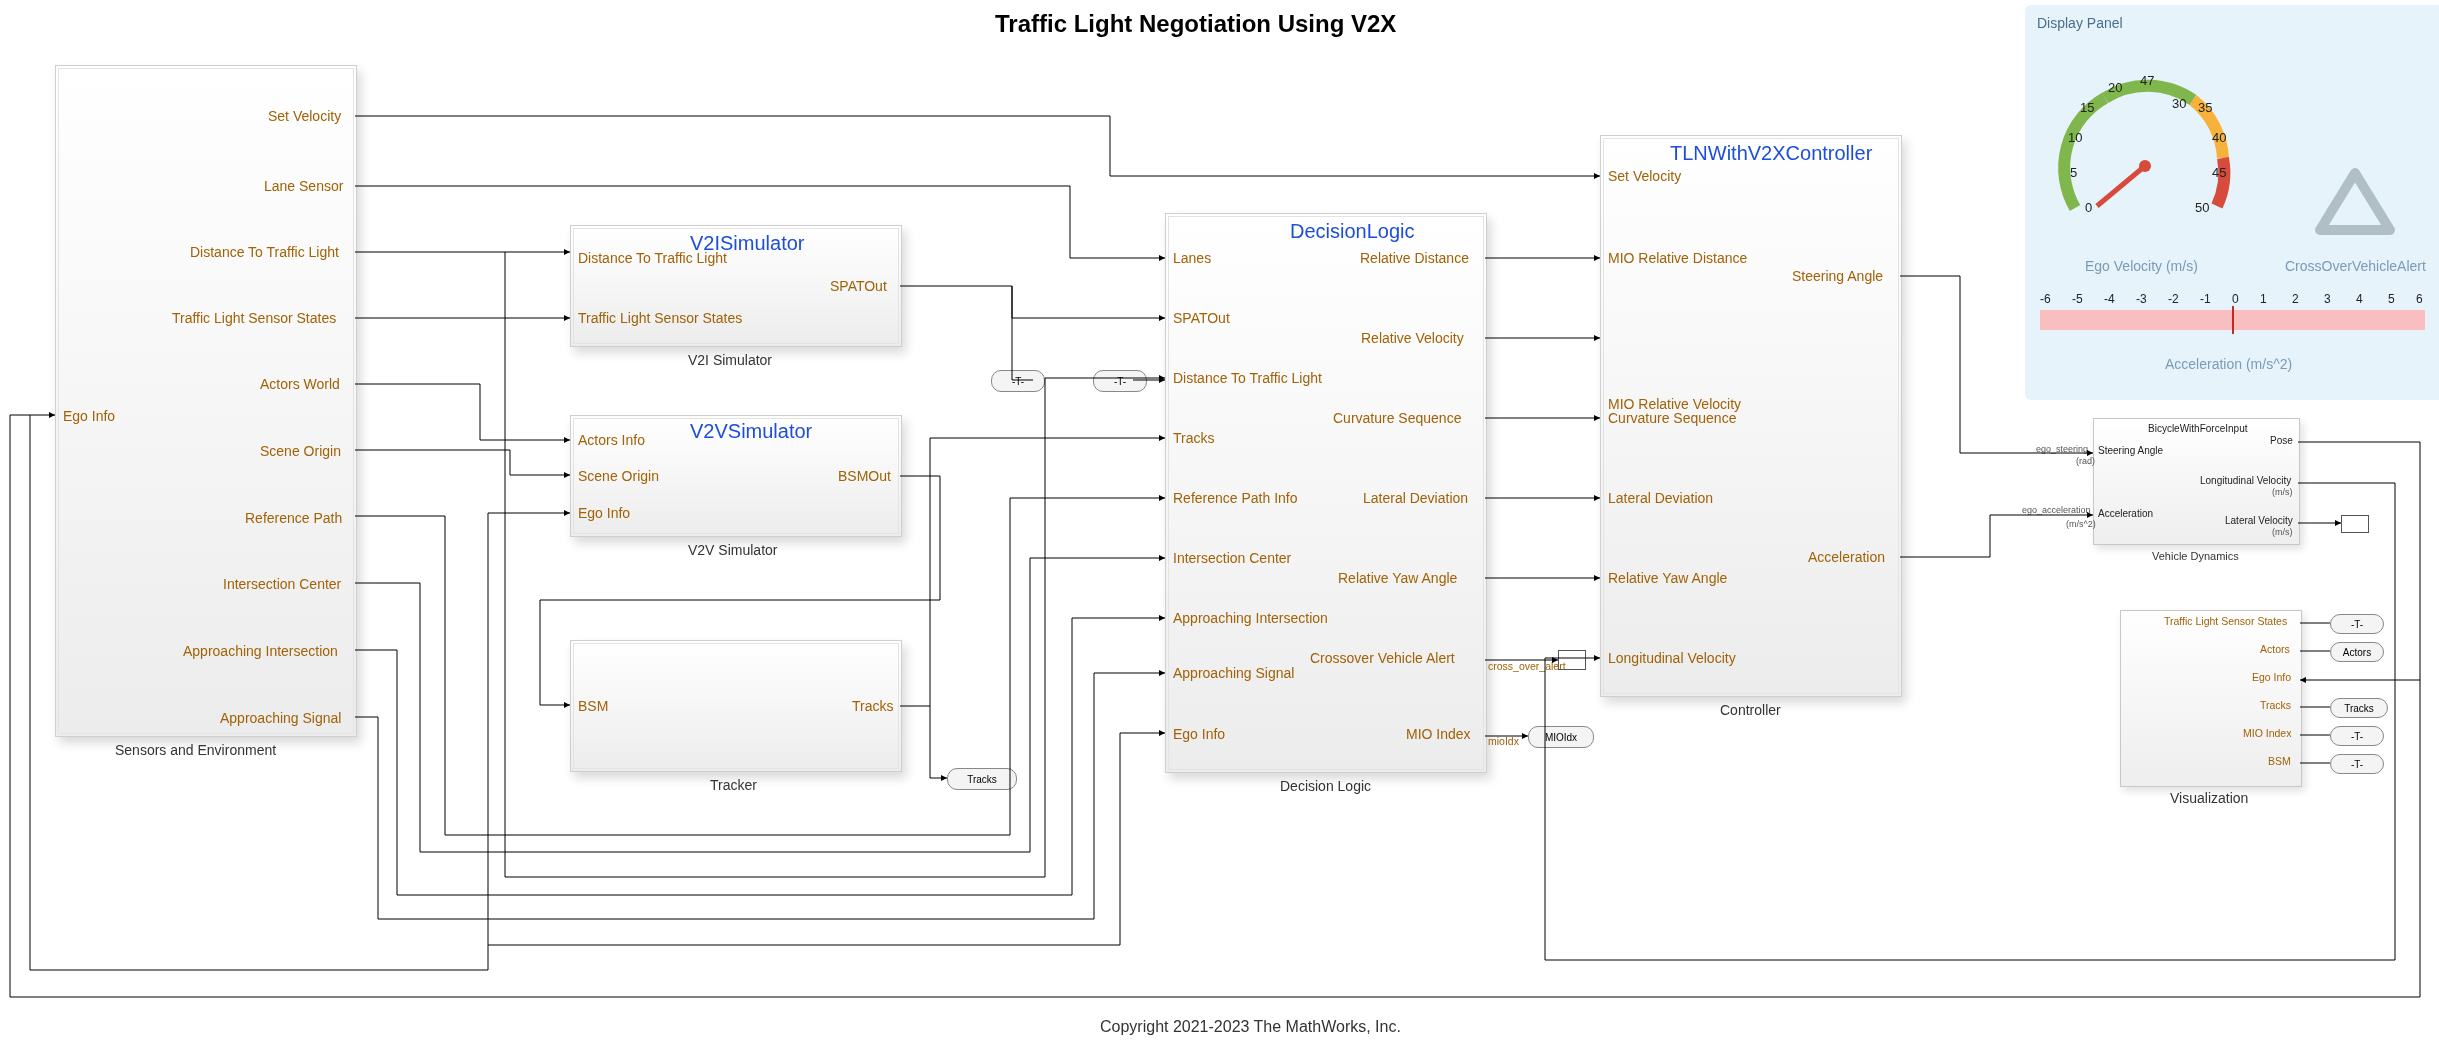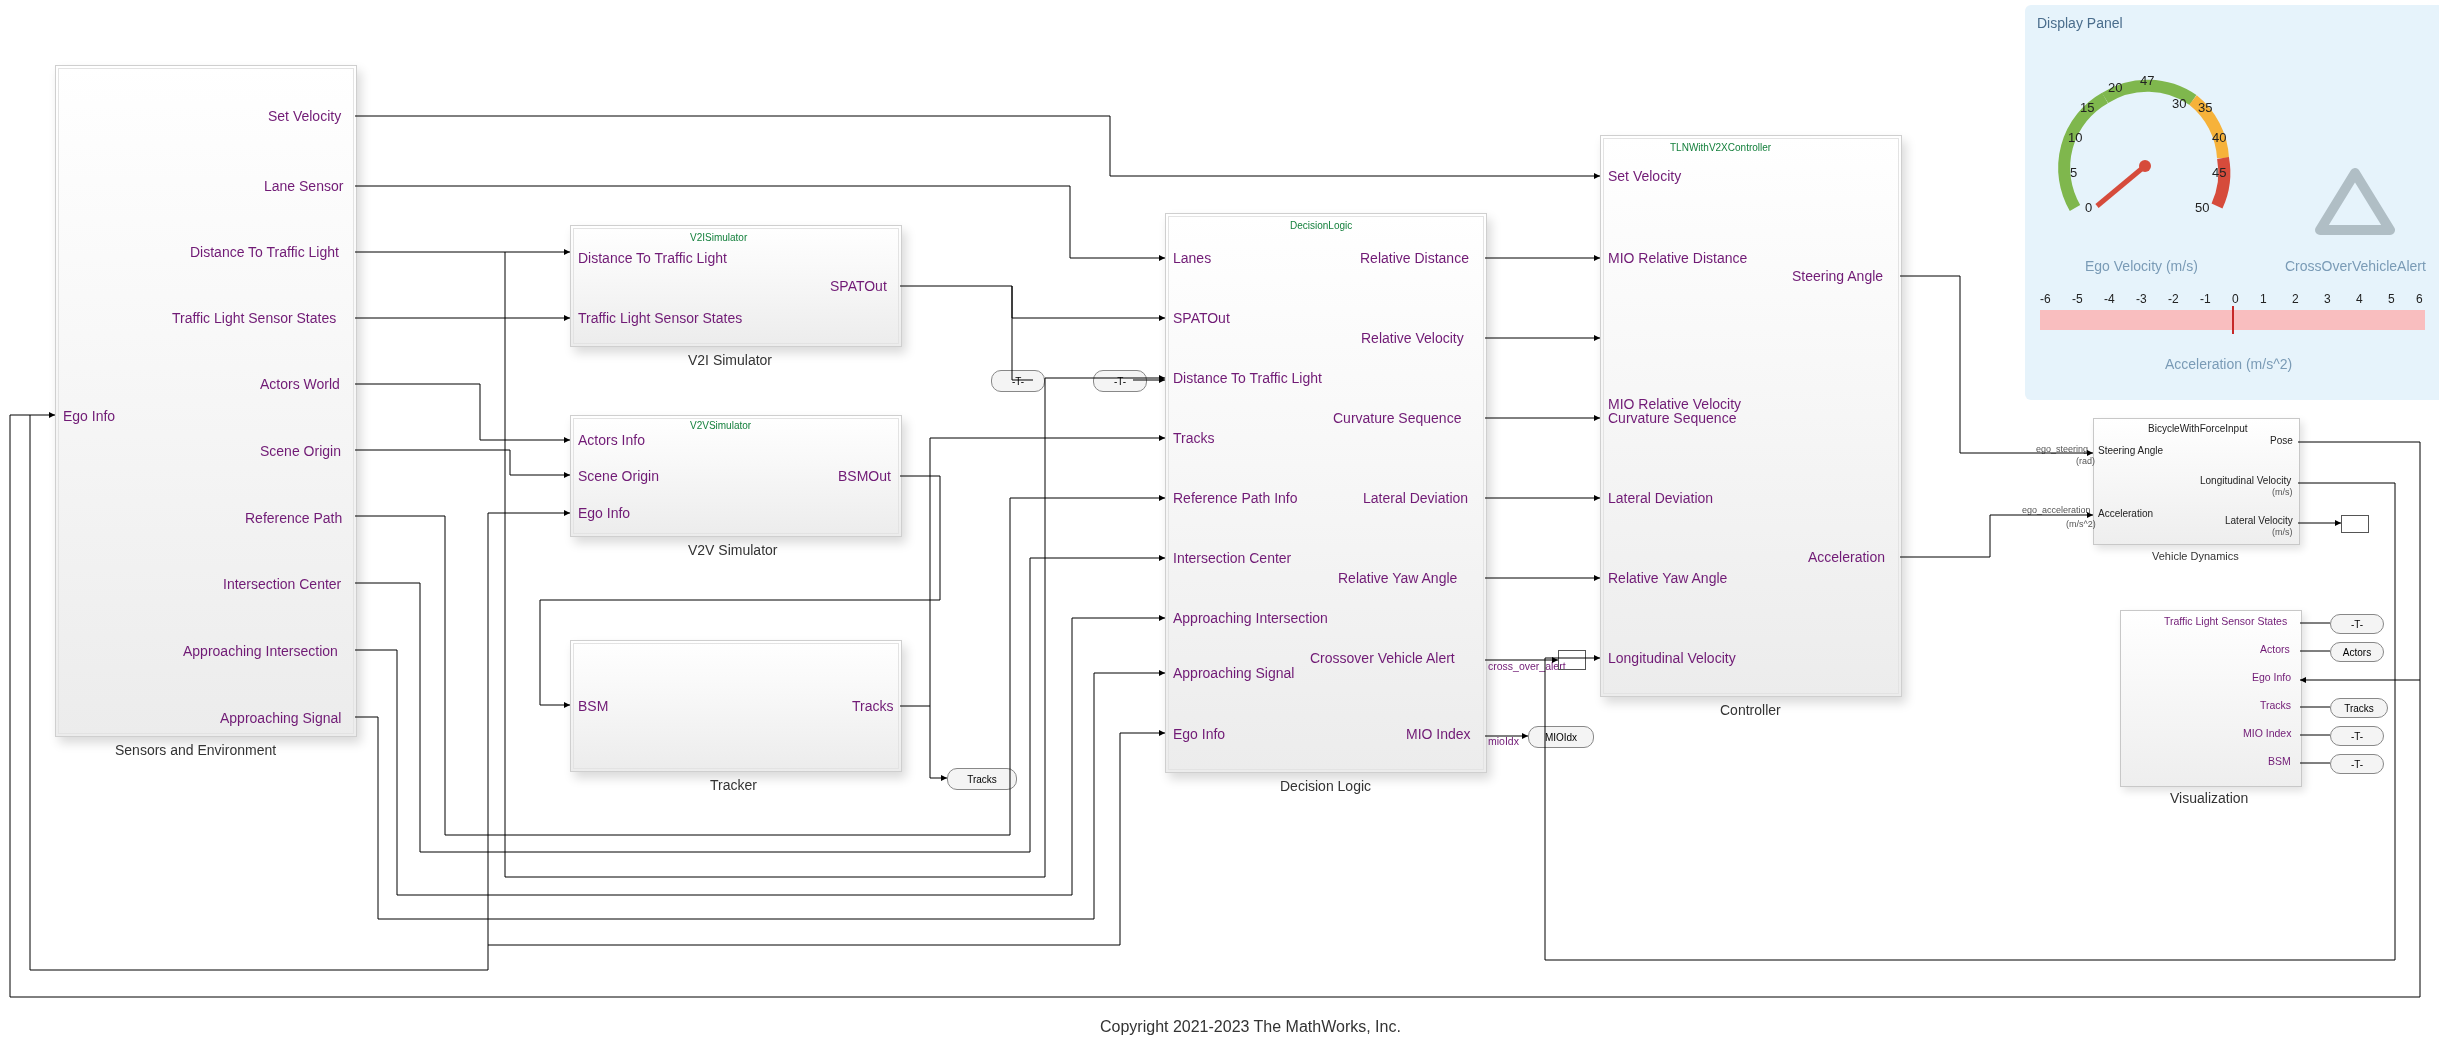--- a/index.html
+++ b/index.html
@@ -8,23 +8,23 @@
   .copyright { position:absolute; font-size:16px; color:#333; }
   .block {
     position:absolute;
     background:linear-gradient(180deg,#fff 0%,#f8f8f8 40%,#ececec 100%);
     box-shadow:4px 6px 10px rgba(0,0,0,0.15);
     border:1px solid #cfcfcf;
   }
   .block.inner-rim::before{
     content:"";position:absolute;inset:2px;border:1px solid #e3e3e3;pointer-events:none;
   }
-  .block-label { position:absolute; font-size:10px; color:#15803d; white-space:nowrap; }
+  .block-label { position:absolute; font-size:20px; color:#1d4ed8; white-space:nowrap; }
   .block-name { position:absolute; font-size:14px; color:#333; white-space:nowrap; }
-  .port { position:absolute; font-size:14px; color:#701a75; white-space:nowrap; }
+  .port { position:absolute; font-size:14px; color:#a16207; white-space:nowrap; }
   .port.small { font-size:10.5px; }
   svg.wires { position:absolute; left:0; top:0; }
   svg.wires line, svg.wires polyline { stroke:#000; stroke-width:1; fill:none; }
   svg.wires .arrowhead { fill:#000; }
   .goto {
     position:absolute;
     border:1px solid #888;
     background:#f4f4f4;
     font-size:10px;
     display:flex;align-items:center;justify-content:center;
@@ -51,20 +51,21 @@
     box-shadow:3px 4px 8px rgba(0,0,0,0.12);
   }
   .vdyn-lbl { position:absolute; font-size:10px; color:#222; white-space:nowrap; }
   .tiny-lbl { position:absolute; font-size:9px; color:#555; white-space:nowrap; }
 </style>
 </head>
 <body>
 
 <div id="stage">
 
+  <div class="title" style="left:995px;top:10px;">Traffic Light Negotiation Using V2X</div>
 
   <div class="block inner-rim" style="left:55px;top:65px;width:300px;height:670px;"></div>
   <div class="block-name" style="left:115px;top:742px;">Sensors and Environment</div>
   <div class="port" style="left:63px;top:408px;">Ego Info</div>
   <div class="port" style="left:268px;top:108px;text-align:right;">Set Velocity</div>
   <div class="port" style="left:264px;top:178px;">Lane Sensor</div>
   <div class="port" style="left:190px;top:244px;">Distance To Traffic Light</div>
   <div class="port" style="left:172px;top:310px;">Traffic Light Sensor States</div>
   <div class="port" style="left:260px;top:376px;text-align:right;">Actors World</div>
   <div class="port" style="left:260px;top:443px;">Scene Origin</div>

